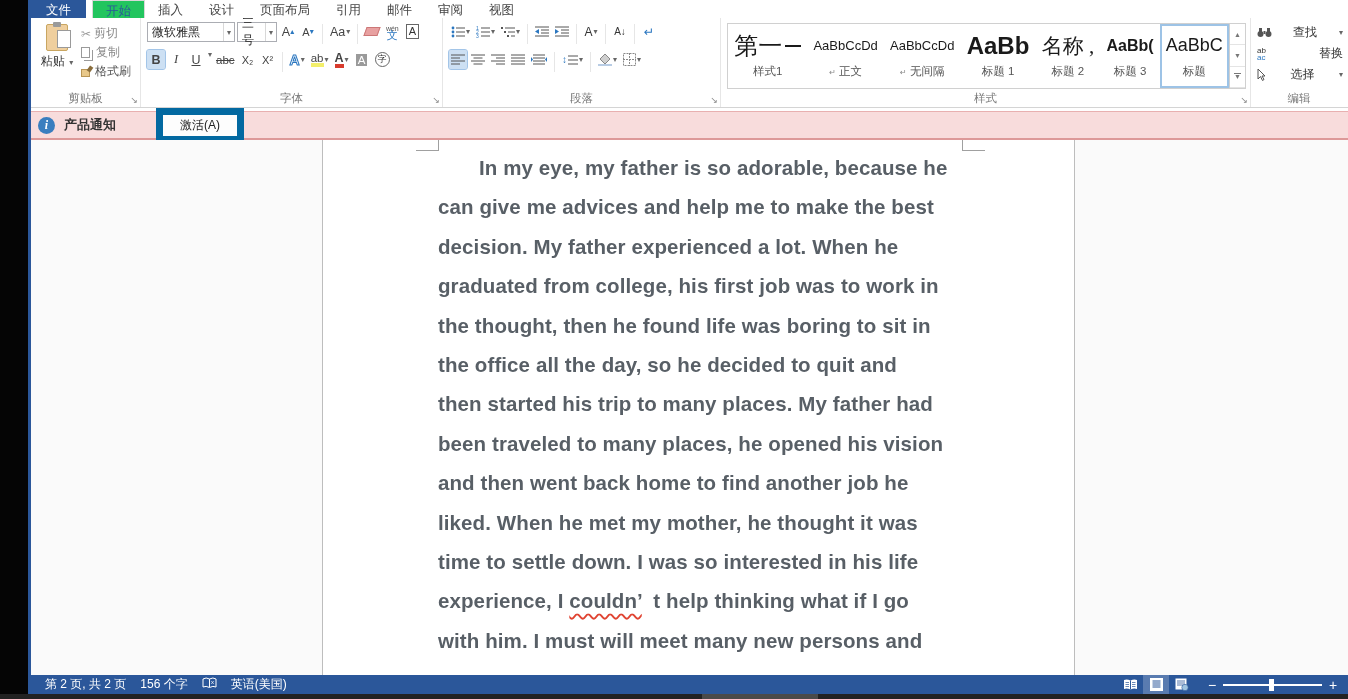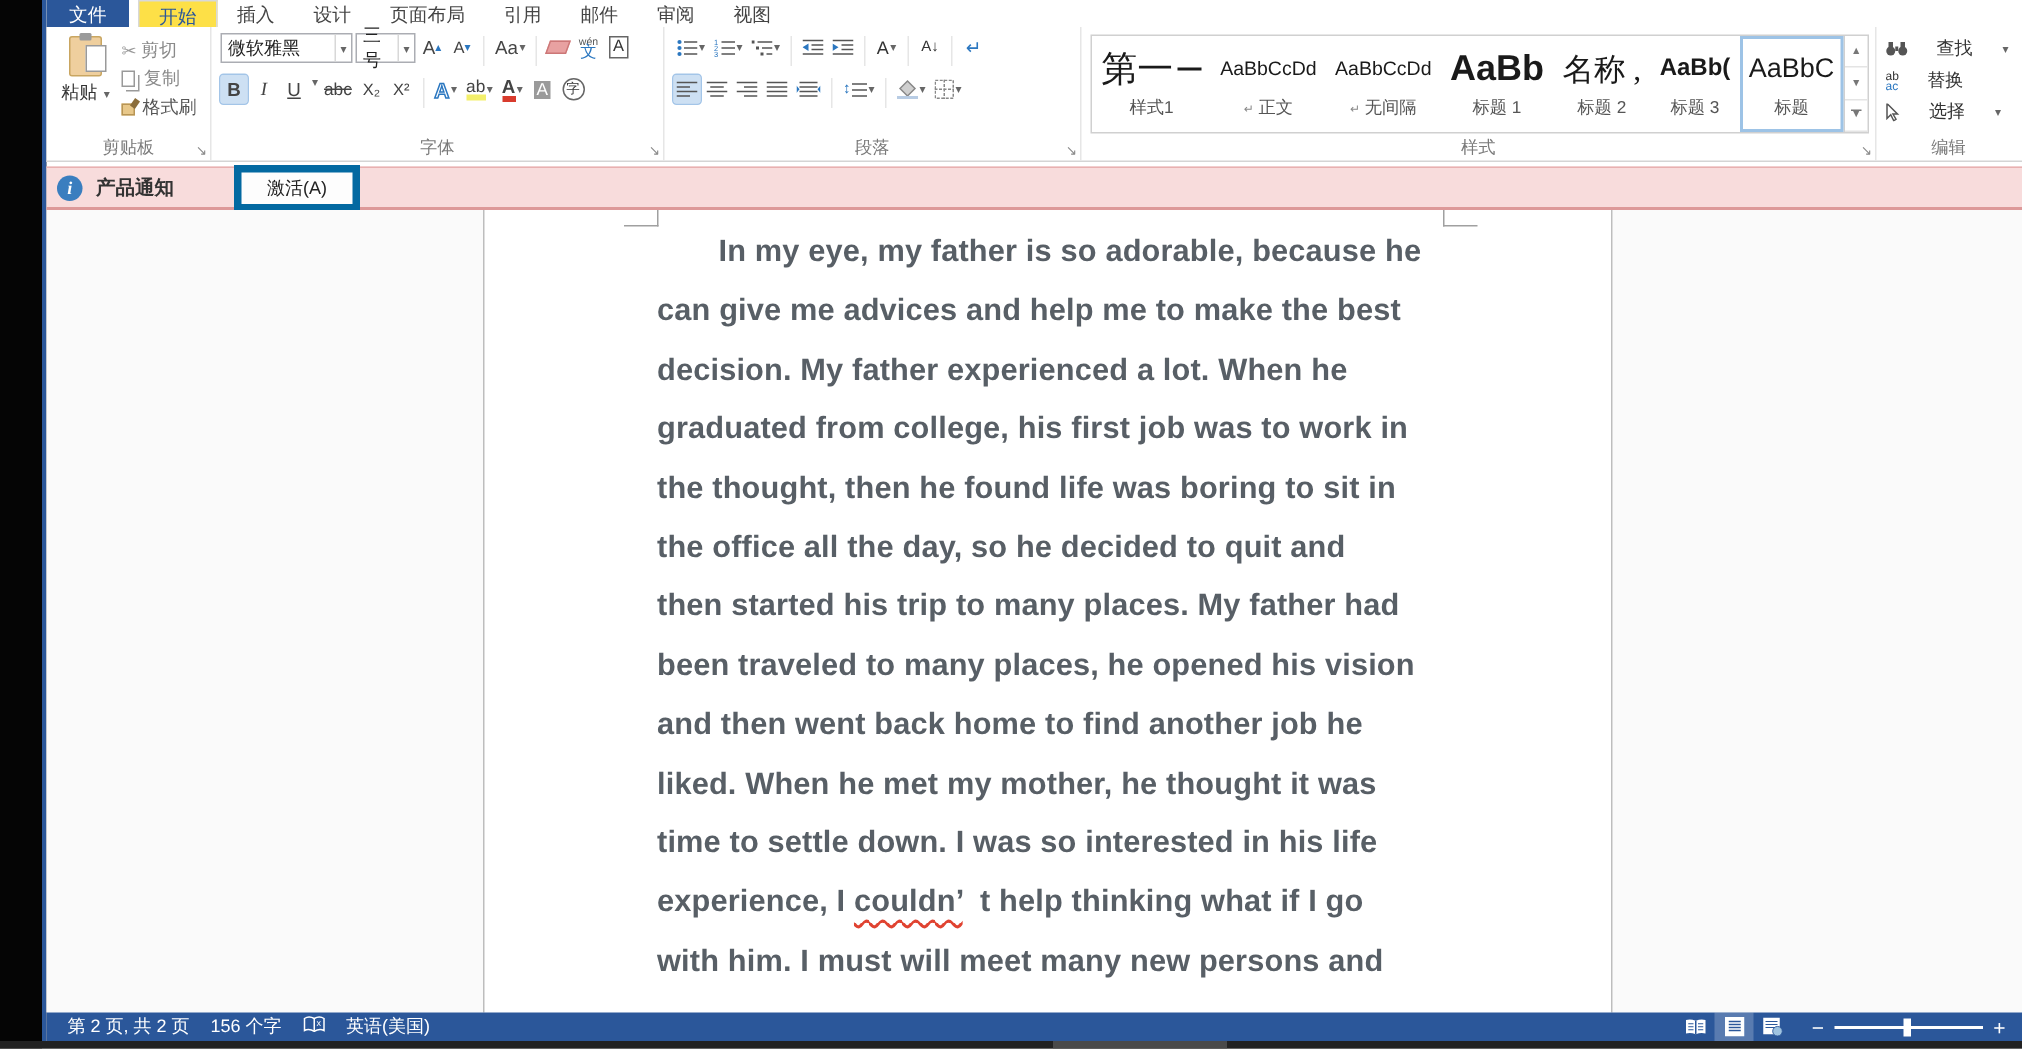--- a/index.html
+++ b/index.html
@@ -10,21 +10,21 @@
   #left-strip { position:absolute; left:0; top:0; width:28px; height:699px; background:#050505; }
   #accent-line { position:absolute; left:28px; top:0; width:3px; height:694px; background:#2b579a; }
   #bottom-strip { position:absolute; left:0; top:694px; width:1348px; height:5px; background:#222; }
   #bottom-strip .seg { position:absolute; left:702px; top:0; width:116px; height:5px; background:#4a4a4a; }
   #window { position:absolute; left:31px; top:0; width:1317px; height:694px; background:#fff; }
 
   
   #tabs { position:absolute; left:0; top:0; width:100%; height:18px; background:#fff; display:flex; align-items:stretch; font-size:12.5px; }
   .tab-file { background:#2b579a; color:#fff; padding:2px 15px 0; }
   .tab { color:#444; padding:2px 13px 0; }
-  .tab.active { color:#2b579a; border:1px solid #d8d8d8; border-bottom:none; margin-left:6px; background:#fde047; }
+  .tab.active { color:#2b579a; border:1px solid #d8d8d8; border-bottom:none; margin-left:6px; background:#22c55e; }
 
   
   #ribbon { position:absolute; left:0; top:18px; width:100%; height:90px; background:#fff; border-bottom:1px solid #d4d4d4; display:flex; }
   .group { position:relative; height:100%; border-right:1px solid #e6e6e6; padding:4px 4px 16px 6px; }
   .group-label { position:absolute; bottom:1px; left:0; width:100%; text-align:center; font-size:11.5px; color:#7a7a7a; }
   .launcher { position:absolute; right:2px; bottom:2px; font-size:9px; color:#8a8a8a; line-height:9px; }
   .rbtn { display:inline-flex; align-items:center; justify-content:center; height:19px; min-width:18px; padding:0 2px; font-size:12.5px; color:#444; border-radius:2px; }
   .rbtn.on { background:#cde0f3; outline:1px solid #a3c5e8; }
   .dd { font-size:8px; color:#666; margin-left:1px; }
   .vsep { width:1px; background:#e6e6e6; margin:2px 3px; align-self:stretch; }
@@ -84,29 +84,29 @@
   .p3 { font-size:24px; font-weight:bold; }
   .p4 { font-size:21px; font-family:"Liberation Serif",serif; }
   .p5 { font-size:16px; font-weight:bold; }
   .p6 { font-size:18px; }
   .gal-scroll { width:16px; display:flex; flex-direction:column; border-left:1px solid #d0d0d0; }
   .gal-scroll div { flex:1; display:flex; align-items:center; justify-content:center; font-size:7px; color:#777; border-bottom:1px solid #e4e4e4; }
   .more-ic { border-top:1px solid #777; line-height:6px; }
 
   
   #grp-editing { width:96px; border-right:none; }
-  .edit-row { display:flex; align-items:center; gap:19px; height:21px; font-size:12px; color:#333; white-space:nowrap; }
+  .edit-row { display:flex; align-items:center; gap:4px; height:21px; font-size:12px; color:#333; white-space:nowrap;justify-content:space-between; }
   .repl-ic { font-size:8px; line-height:7px; color:#333; text-align:left; }
   .repl-ic .b { color:#2b77c0; }
 
   
   #notif { position:absolute; left:0; top:111px; width:100%; height:29px; background:#f8dcdc; border-top:1px solid #e8b0b0; border-bottom:2px solid #d99; display:flex; align-items:center; font-size:13px; color:#333; }
   .info-ic { width:17px; height:17px; border-radius:50%; background:#3a7ebf; color:#fff; font-family:"Liberation Serif",serif; font-style:italic; font-weight:bold; font-size:12px; display:flex; align-items:center; justify-content:center; margin:0 9px 0 7px; }
   #notif .t { font-weight:bold; margin-right:12px; }
-  .activate-btn { margin-left:28px; background:#fdfdfd; border:5px solid #0369a1; padding:2px 17px; font-size:12px; color:#222; }
+  .activate-btn { margin-left:28px; background:#fdfdfd; border:7px solid #0369a1; padding:2px 17px; font-size:12px; color:#222; }
 
   
   #doc-area { position:absolute; left:0; top:140px; width:100%; height:535px; background:#fafafa; overflow:hidden; }
   #page { position:absolute; left:291px; top:-10px; width:753px; height:560px; background:#fff; border-left:1px solid #bdbdbd; border-right:1px solid #bdbdbd; }
   .cropmark { position:absolute; background:#a0a0a0; }
   #text-block { position:absolute; left:115px; top:18px; width:532px; font-size:20.5px; font-weight:bold; color:#585f66; line-height:39.4px; letter-spacing:0.1px; }
   .doc-line { white-space:pre; }
   .doc-line.indent { text-indent:41px; }
   .sp-err { text-decoration:underline; text-decoration-style:wavy; text-decoration-color:#e04331; text-decoration-thickness:1.5px; text-underline-offset:5px; }
 

